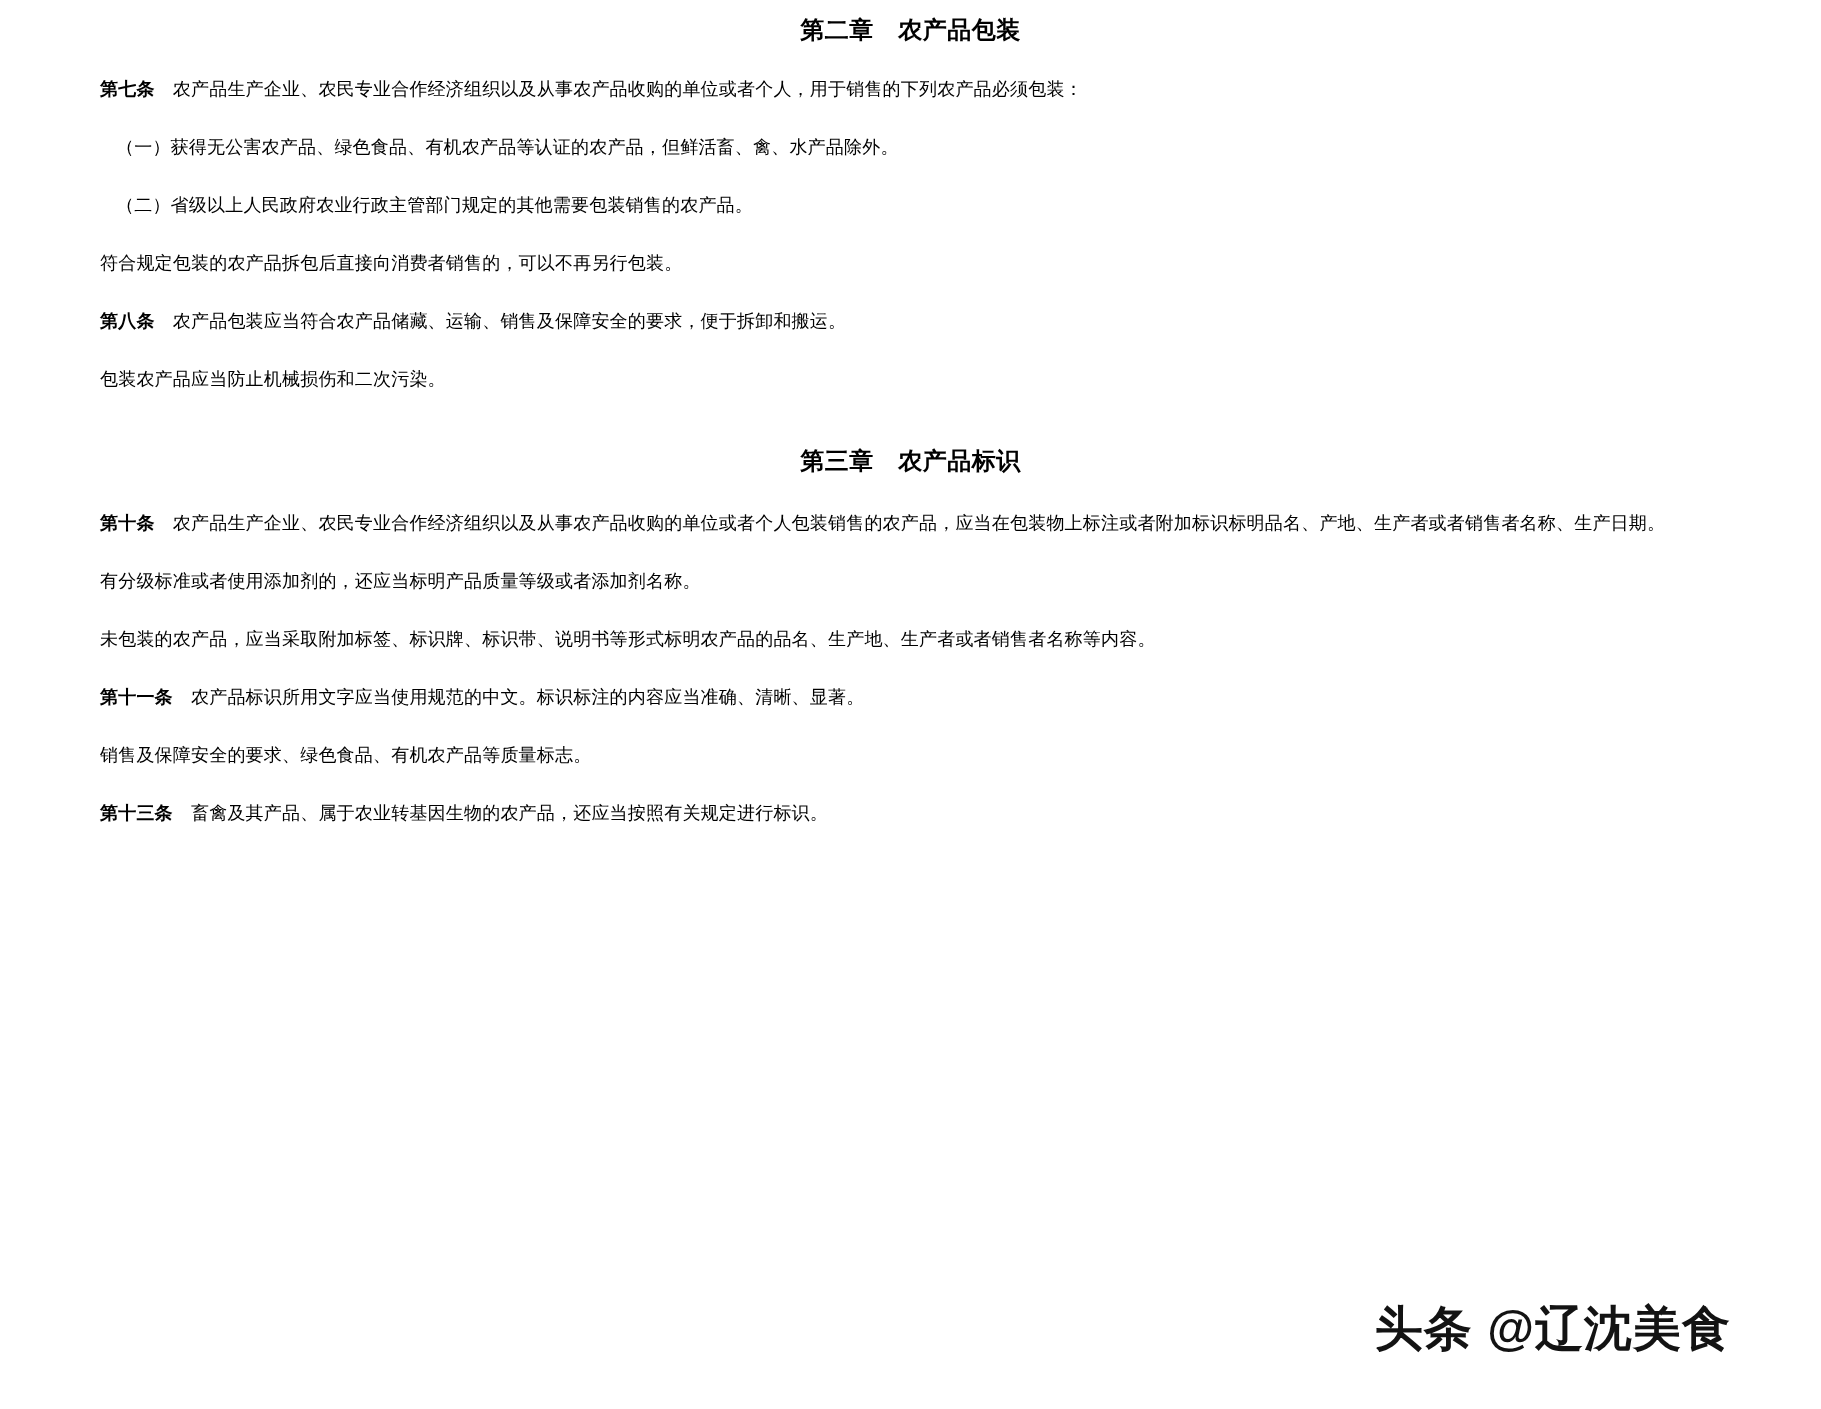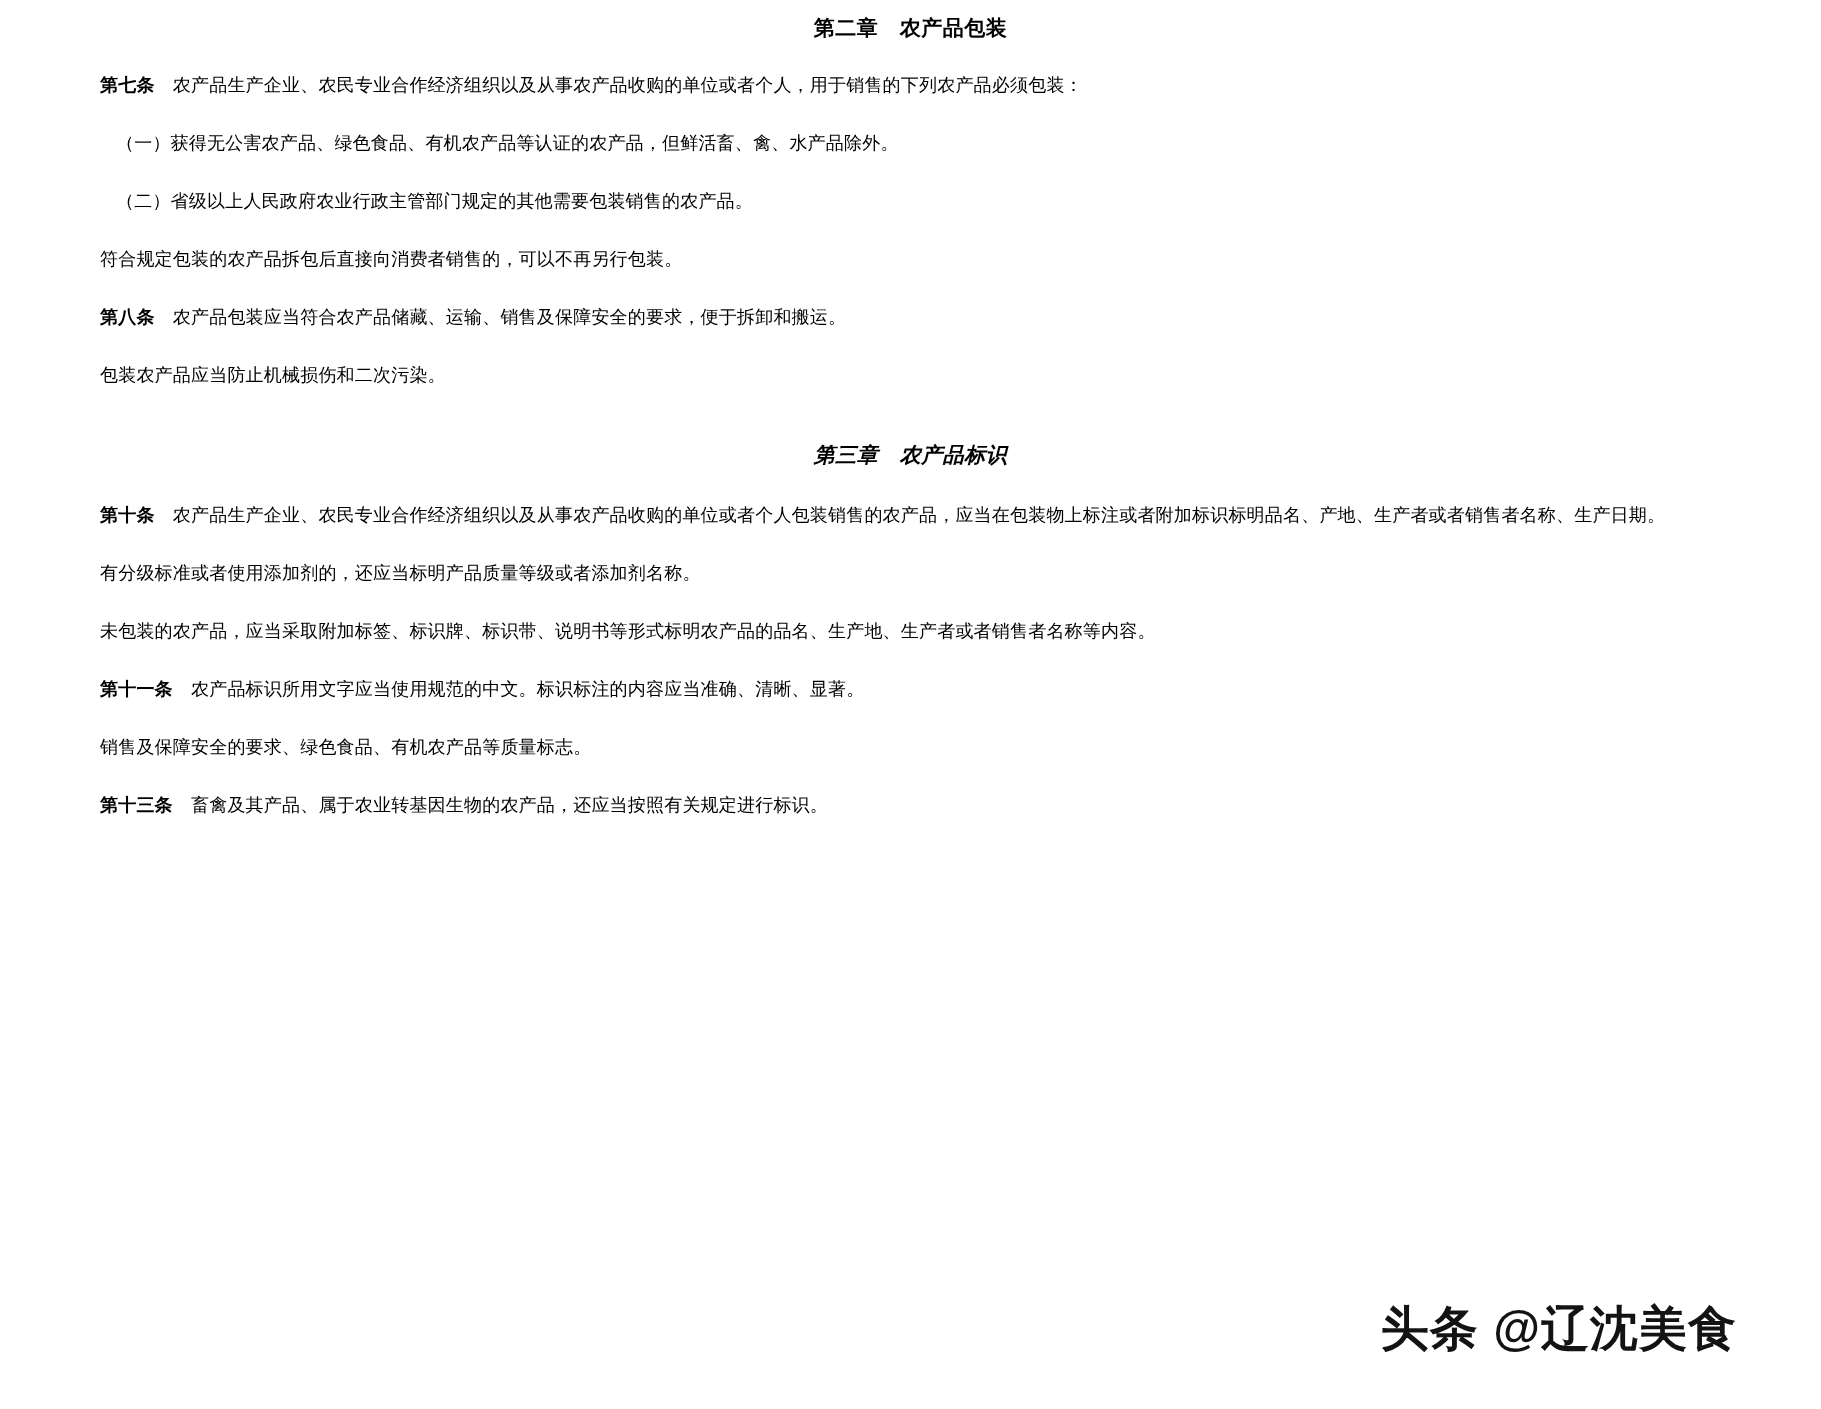--- a/index.html
+++ b/index.html
@@ -19,30 +19,29 @@
     position: relative;
     width: 1821px;
     height: 1409px;
     box-sizing: border-box;
     padding: 14px 100px 0 100px;
     background: #ffffff;
   }
   .chapter-heading {
     text-align: center;
     font-weight: bold;
-    font-size: 21px;
+    font-size: 24px;
     line-height: 1.35;
     letter-spacing: 0.5px;
     margin: 0 0 30px 0;
     white-space: pre;
   }
   .chapter-heading.second {
     margin-top: 52px;
     margin-bottom: 32px;
-    font-style: italic;
   }
   .para {
     font-size: 18px;
     line-height: 1.5;
     margin: 0 0 31px 0;
     text-align: justify;
     text-justify: inter-ideograph;
     letter-spacing: 0.2px;
   }
   .lead {
@@ -56,21 +55,21 @@
     padding-left: 0px;
   }
   .p-list {
     padding-left: 16px;
   }
   .p-plain {
     padding-left: 0px;
   }
   .watermark {
     position: absolute;
-    right: 84px;
+    right: 90px;
     bottom: 48px;
     font-size: 48px;
     font-weight: bold;
     color: #000000;
     letter-spacing: 1px;
     white-space: pre;
     opacity: 0.92;
   }
 </style>
 </head>

